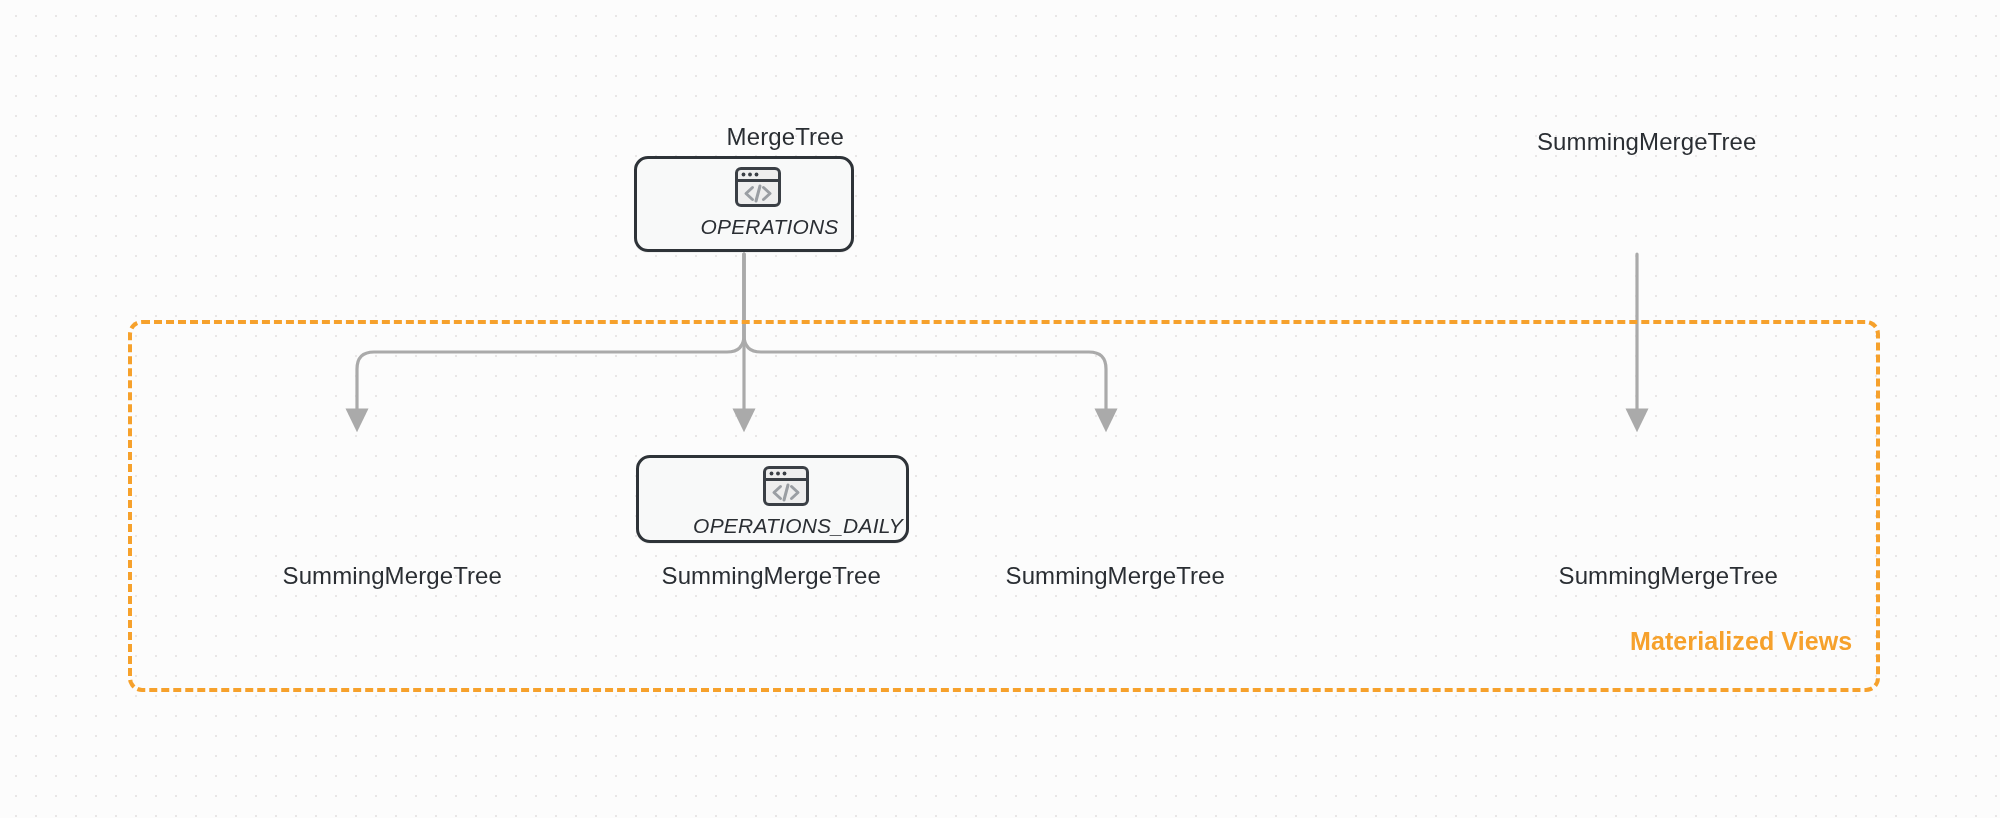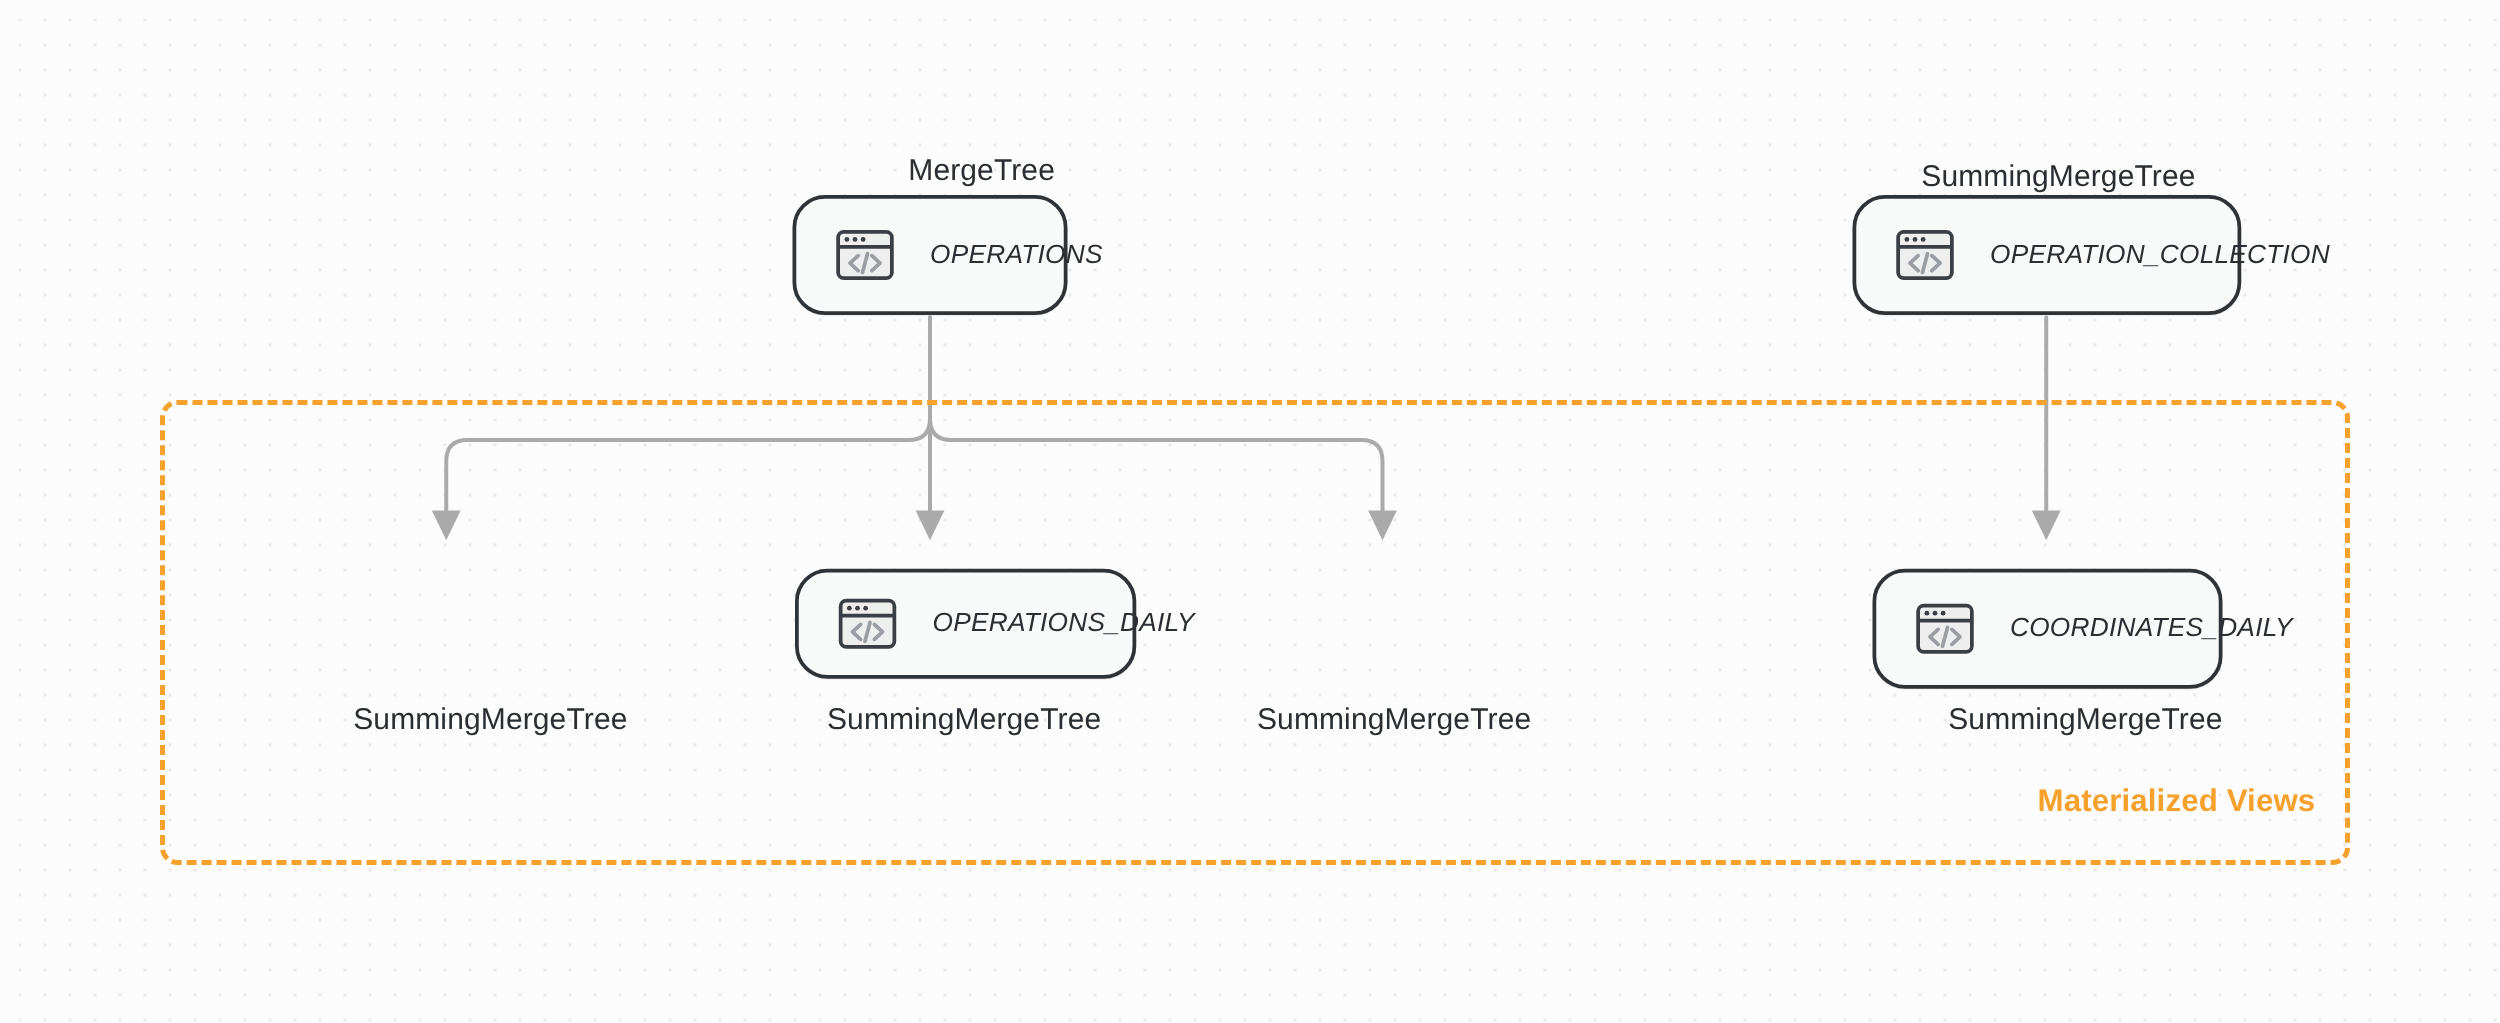--- a/index.html
+++ b/index.html
@@ -49,25 +49,26 @@
     white-space: nowrap;
     letter-spacing: 0.1px;
   }
 
   
   .node {
     position: absolute;
     box-sizing: border-box;
     background: #f8f9f9;
     border: 3.5px solid #2e3338;
-    border-radius: 26px;
+    border-radius: 14px;
     display: flex;
     align-items: center;
     padding-left: 27px;
     box-shadow: 0 1px 0 rgba(0,0,0,0.05);
+    flex-direction: column;
   }
   .node-title {
     font-size: 21px;
     font-style: italic;
     color: #2a2e33;
     white-space: nowrap;
     letter-spacing: 0.2px;
     margin-left: 24px;
   }
   .node-icon {
@@ -127,35 +128,20 @@
         <path d="M22.5,28.5 L16.0,34.5 L22.5,40.5" fill="none" stroke="#9a9ea3" stroke-width="3" stroke-linecap="round" stroke-linejoin="round"></path>
         <path d="M33.5,28.5 L40.0,34.5 L33.5,40.5" fill="none" stroke="#9a9ea3" stroke-width="3" stroke-linecap="round" stroke-linejoin="round"></path>
         <path d="M30.0,27.0 L26.0,42.0" fill="none" stroke="#9a9ea3" stroke-width="3" stroke-linecap="round"></path>
       </svg>
     </span>
     <span class="node-title">OPERATIONS</span>
   </div>
 
   <div class="caption" style="left:1537px; top:128px; width:200px;">SummingMergeTree</div>
 
-  <div class="node" style="left:1482px; top:156px; width:311px; height:96px;">
-    <span class="node-icon">
-      <svg viewBox="0 0 56 56" width="56" height="56" xmlns="http://www.w3.org/2000/svg">
-        <rect x="6.5" y="9.5" width="43" height="37" rx="4.5" ry="4.5" fill="#eeeeee" stroke="#3a3f45" stroke-width="3"></rect>
-        <path d="M6.5,21.5 L49.5,21.5" stroke="#3a3f45" stroke-width="3"></path>
-        <circle cx="13.5" cy="15.5" r="1.9" fill="#3a3f45"></circle>
-        <circle cx="20.0" cy="15.5" r="1.9" fill="#3a3f45"></circle>
-        <circle cx="26.5" cy="15.5" r="1.9" fill="#3a3f45"></circle>
-        <path d="M22.5,28.5 L16.0,34.5 L22.5,40.5" fill="none" stroke="#9a9ea3" stroke-width="3" stroke-linecap="round" stroke-linejoin="round"></path>
-        <path d="M33.5,28.5 L40.0,34.5 L33.5,40.5" fill="none" stroke="#9a9ea3" stroke-width="3" stroke-linecap="round" stroke-linejoin="round"></path>
-        <path d="M30.0,27.0 L26.0,42.0" fill="none" stroke="#9a9ea3" stroke-width="3" stroke-linecap="round"></path>
-      </svg>
-    </span>
-    <span class="node-title">OPERATION_COLLECTION</span>
-  </div>
 
   <div class="caption" style="left:213px; top:562px; width:289px;">SummingMergeTree</div>
 
   <div class="node" style="left:608px; top:455px; width:273px; height:88px;margin-left:28px;">
     <span class="node-icon">
       <svg viewBox="0 0 56 56" width="56" height="56" xmlns="http://www.w3.org/2000/svg">
         <rect x="6.5" y="9.5" width="43" height="37" rx="4.5" ry="4.5" fill="#eeeeee" stroke="#3a3f45" stroke-width="3"></rect>
         <path d="M6.5,21.5 L49.5,21.5" stroke="#3a3f45" stroke-width="3"></path>
         <circle cx="13.5" cy="15.5" r="1.9" fill="#3a3f45"></circle>
         <circle cx="20.0" cy="15.5" r="1.9" fill="#3a3f45"></circle>
@@ -164,30 +150,15 @@
         <path d="M33.5,28.5 L40.0,34.5 L33.5,40.5" fill="none" stroke="#9a9ea3" stroke-width="3" stroke-linecap="round" stroke-linejoin="round"></path>
         <path d="M30.0,27.0 L26.0,42.0" fill="none" stroke="#9a9ea3" stroke-width="3" stroke-linecap="round"></path>
       </svg>
     </span>
     <span class="node-title">OPERATIONS_DAILY</span>
   </div>
   <div class="caption" style="left:608px; top:562px; width:273px;">SummingMergeTree</div>
 
   <div class="caption" style="left:988px; top:562px; width:237px;">SummingMergeTree</div>
 
-  <div class="node" style="left:1498px; top:455px; width:280px; height:96px;">
-    <span class="node-icon">
-      <svg viewBox="0 0 56 56" width="56" height="56" xmlns="http://www.w3.org/2000/svg">
-        <rect x="6.5" y="9.5" width="43" height="37" rx="4.5" ry="4.5" fill="#eeeeee" stroke="#3a3f45" stroke-width="3"></rect>
-        <path d="M6.5,21.5 L49.5,21.5" stroke="#3a3f45" stroke-width="3"></path>
-        <circle cx="13.5" cy="15.5" r="1.9" fill="#3a3f45"></circle>
-        <circle cx="20.0" cy="15.5" r="1.9" fill="#3a3f45"></circle>
-        <circle cx="26.5" cy="15.5" r="1.9" fill="#3a3f45"></circle>
-        <path d="M22.5,28.5 L16.0,34.5 L22.5,40.5" fill="none" stroke="#9a9ea3" stroke-width="3" stroke-linecap="round" stroke-linejoin="round"></path>
-        <path d="M33.5,28.5 L40.0,34.5 L33.5,40.5" fill="none" stroke="#9a9ea3" stroke-width="3" stroke-linecap="round" stroke-linejoin="round"></path>
-        <path d="M30.0,27.0 L26.0,42.0" fill="none" stroke="#9a9ea3" stroke-width="3" stroke-linecap="round"></path>
-      </svg>
-    </span>
-    <span class="node-title">COORDINATES_DAILY</span>
-  </div>
   <div class="caption" style="left:1498px; top:562px; width:280px;">SummingMergeTree</div>
 
 </div>
 
 </body></html>

